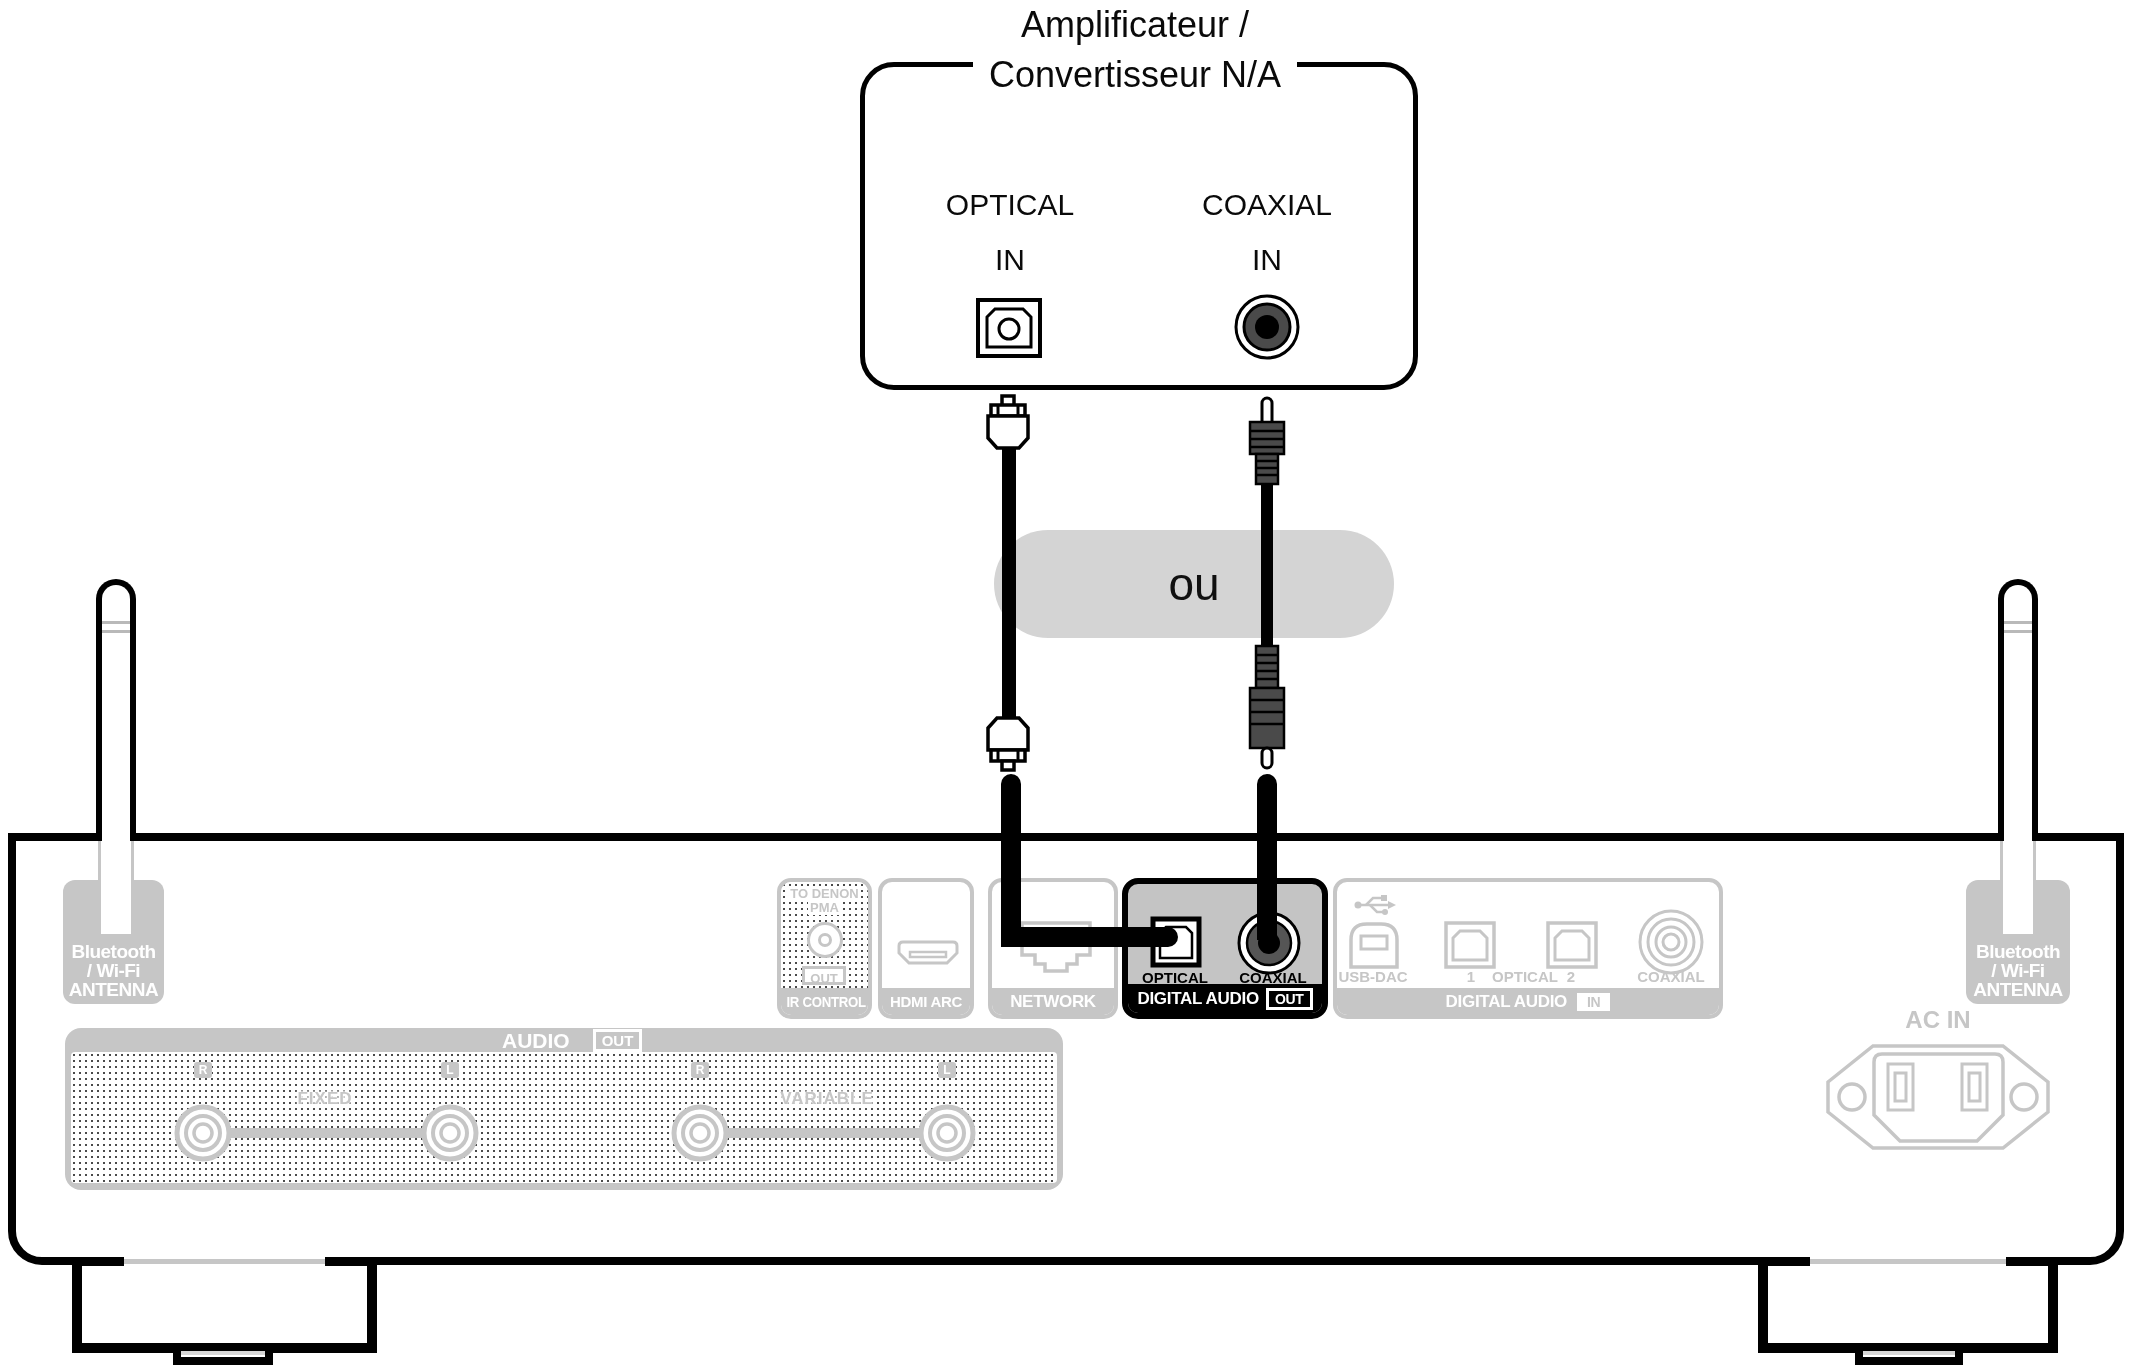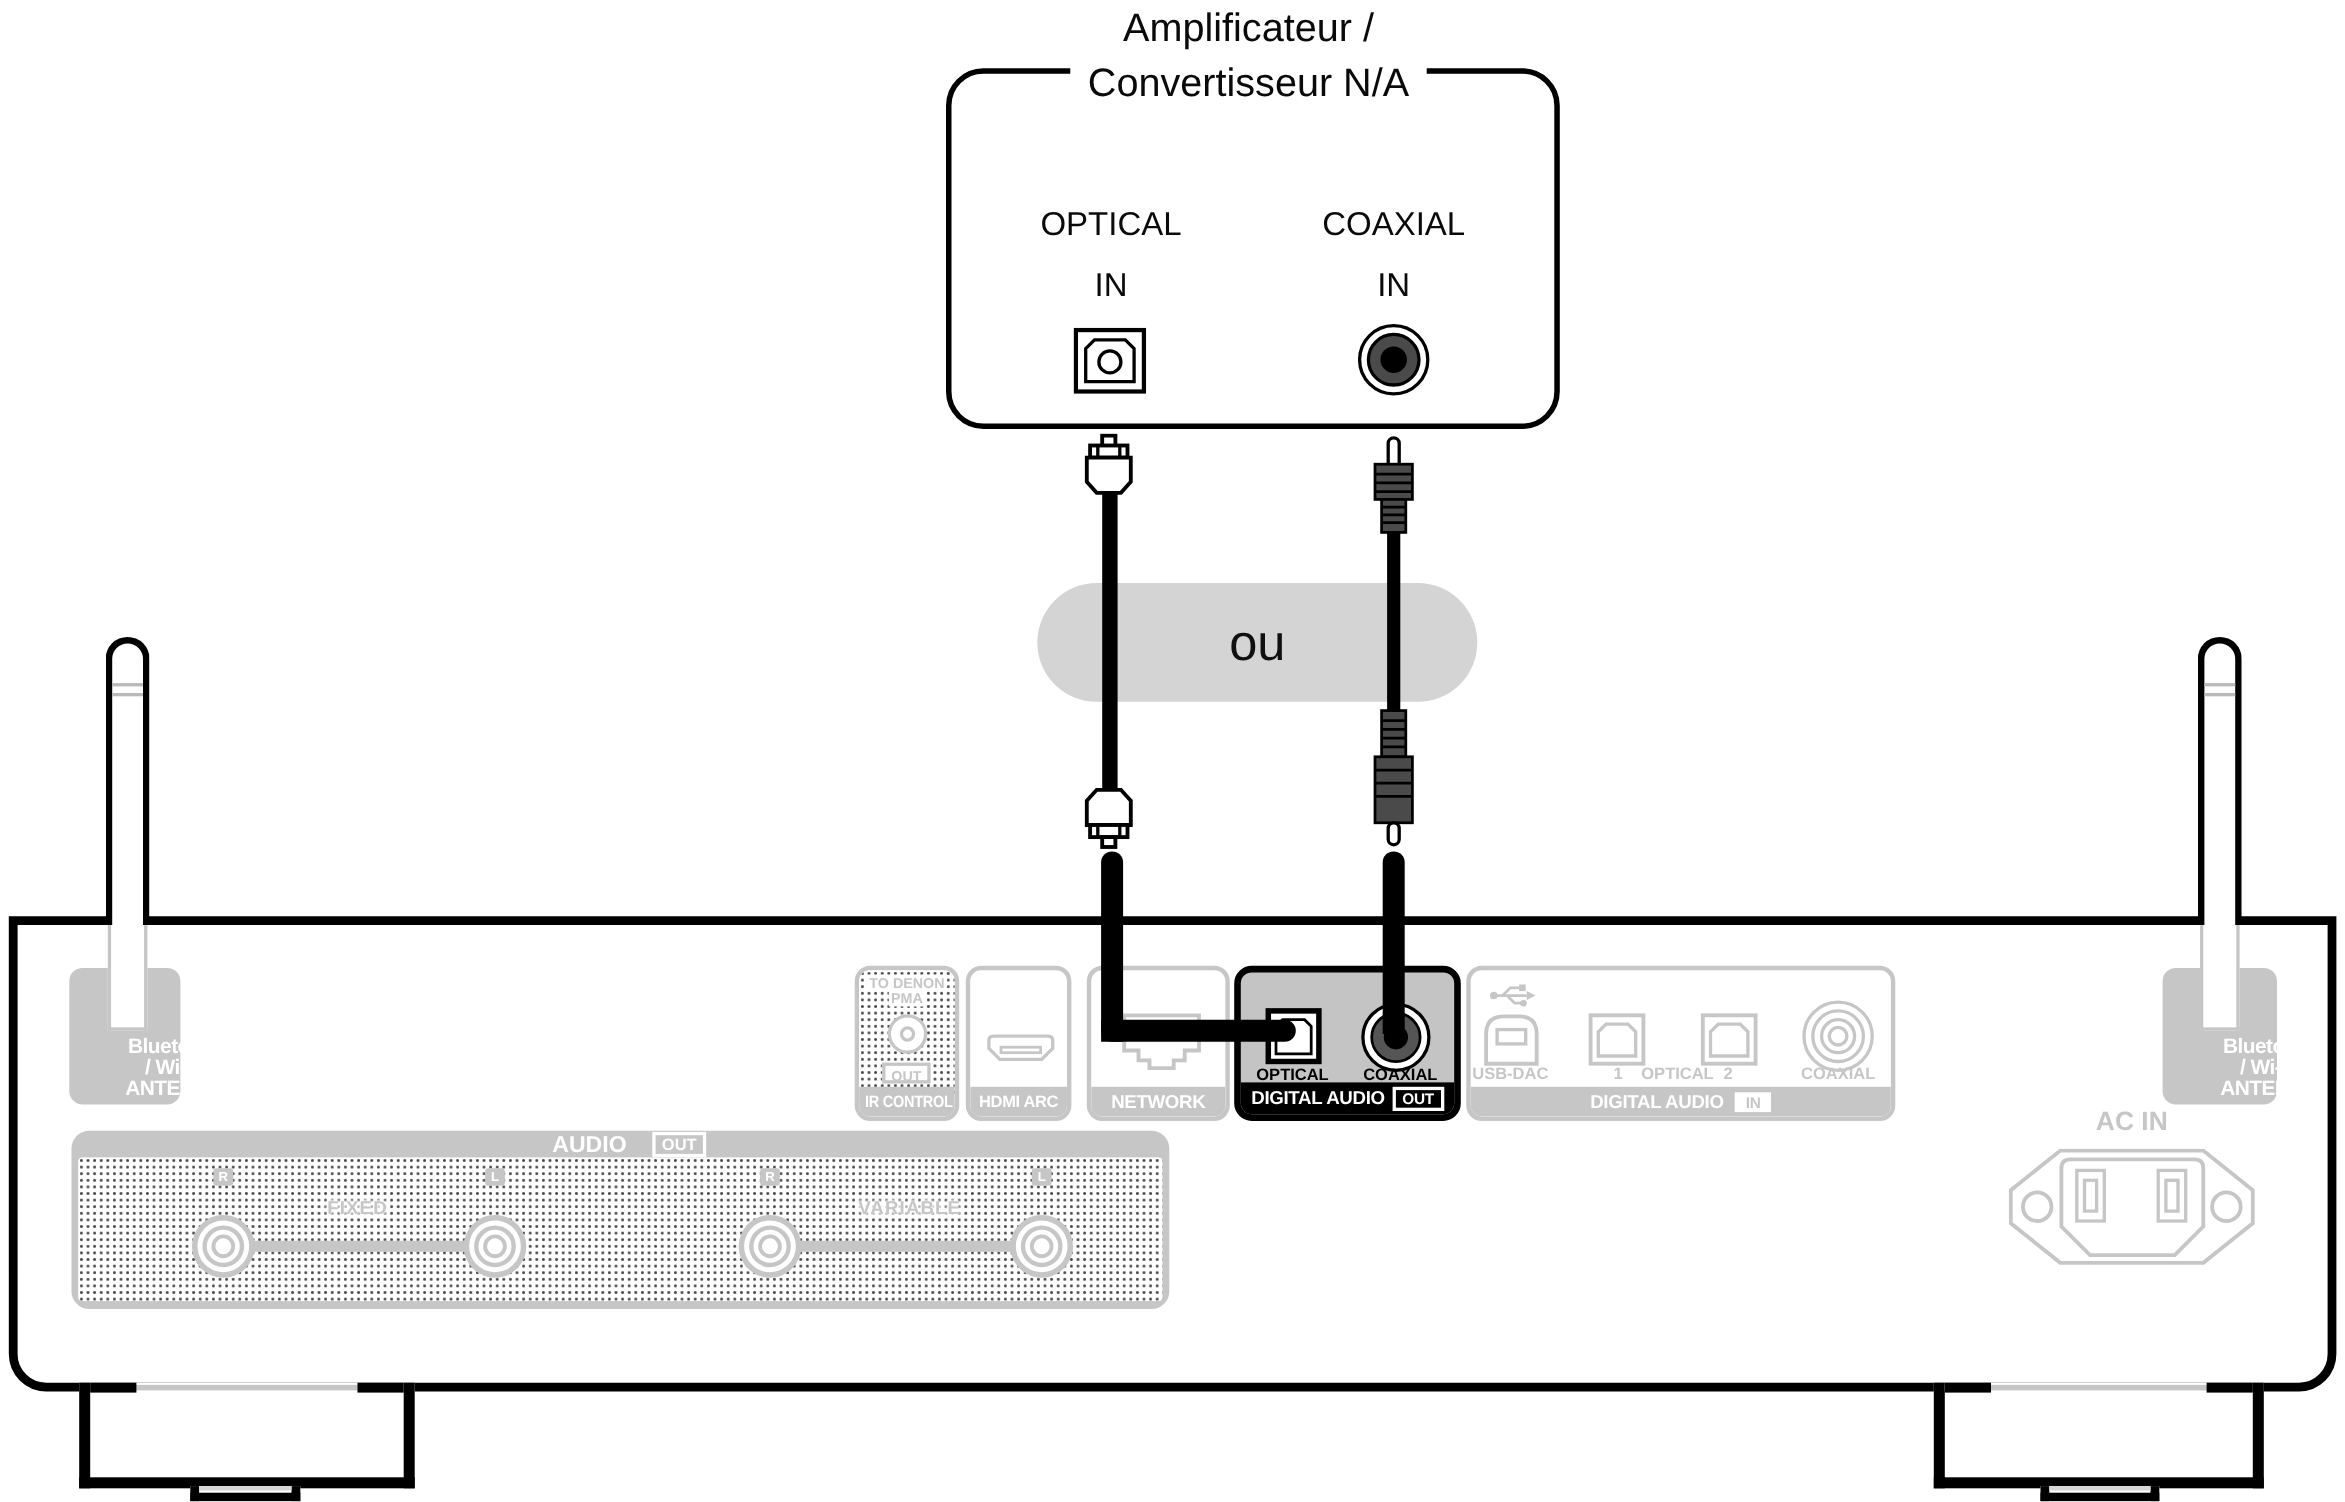--- a/index.html
+++ b/index.html
@@ -11,35 +11,35 @@
   
   .amp-box{left:860px;top:62px;width:548px;height:318px;border:5px solid #000;border-radius:34px;background:#fff;}
   .amp-title{left:810px;top:0;width:650px;text-align:center;font-size:36px;color:#0a0a0a;line-height:50px;z-index:4;}
   .amp-title .l2 span{background:#fff;padding:0 16px;}
   .port-label{font-size:30px;color:#0a0a0a;line-height:30px;z-index:3;}
 
   
   .cable{background:#000;z-index:8;}
 
   
-  .or-pill{left:943px;top:530px;width:400px;height:108px;border-radius:54px;background:#d4d4d4;
+  .or-pill{left:994px;top:530px;width:400px;height:108px;border-radius:54px;background:#d4d4d4;
            display:flex;align-items:center;justify-content:center;font-size:46px;color:#101010;z-index:2;}
 
   
   .panel{left:8px;top:833px;width:2116px;height:432px;border:8px solid #000;
          border-radius:0 0 34px 34px;background:#fff;box-sizing:border-box;z-index:1;}
 
   
   .ant-rod{width:40px;height:262px;background:#fff;border:6px solid #000;border-bottom:none;
            border-radius:20px 20px 0 0;box-sizing:border-box;z-index:6;}
   .ant-joint{position:absolute;left:0;width:100%;height:3px;background:#b9b9b9;}
   .ant-mount{width:36px;height:96px;background:#fff;border:3px solid #c6c6c6;border-top:none;box-sizing:border-box;z-index:4;}
   .ant-label{width:101px;height:124px;background:#c6c6c6;border-radius:12px;z-index:3;}
   .ant-label .txt{position:absolute;left:0;bottom:5px;width:100%;text-align:center;
-                  color:#fff;font-weight:bold;font-size:19px;line-height:19px;letter-spacing:-0.5px;padding-left:45px;}
+                  color:#fff;font-weight:bold;font-size:19px;line-height:19px;letter-spacing:-0.5px;}
 
   
   .section{top:878px;height:141px;background:#fff;border:4px solid #c6c6c6;border-radius:14px;
            box-sizing:border-box;overflow:hidden;z-index:3;}
   .strip{position:absolute;left:0;bottom:0;width:100%;height:27px;background:#c6c6c6;
          color:#fff;font-weight:bold;font-size:15px;line-height:27px;text-align:center;
          letter-spacing:-0.3px;white-space:nowrap;}
   .dots{background-image:radial-gradient(#4a4a4a 1.1px,transparent 1.4px);background-size:6px 6px;background-color:#fff;}
   .gray-txt{color:#c6c6c6;font-weight:bold;}
 

